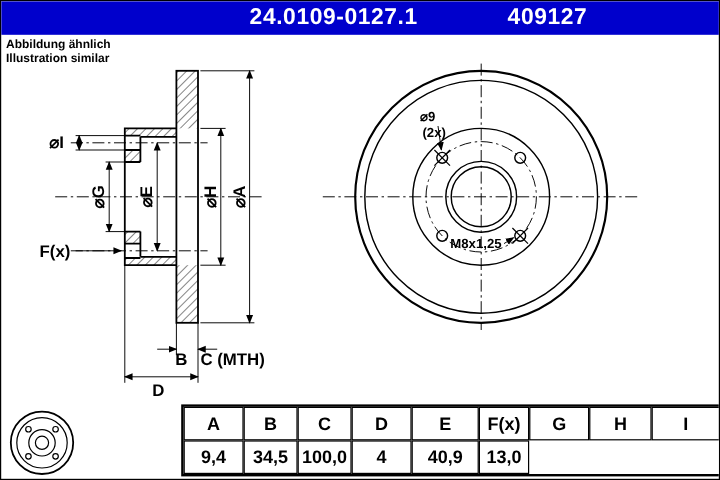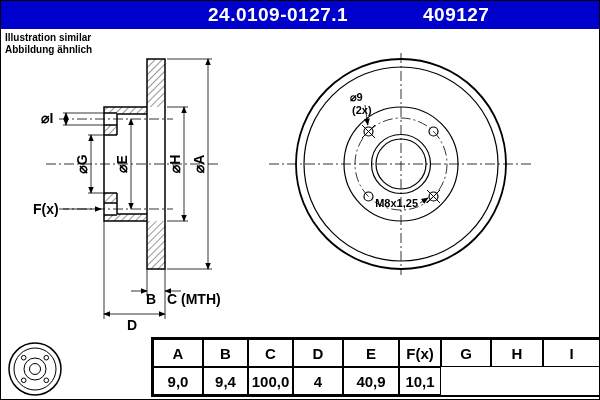--- a/index.html
+++ b/index.html
@@ -176,35 +176,35 @@
       <circle cx="-11.3" cy="11.3" r="2.3" stroke-width="1"></circle>
     </g>
   </svg>
 
   <div class="header-bar">
     <span class="pn">24.0109-0127.1</span>
     <span class="on">409127</span>
   </div>
 
   <div class="note">
+    <div>Abbildung ähnlich</div>
     <div>Illustration similar</div>
-    <div>Abbildung ähnlich</div>
   </div>
 
   <div class="spec-table">
     <div class="cell">A</div>
     <div class="cell">B</div>
     <div class="cell">C</div>
     <div class="cell">D</div>
     <div class="cell">E</div>
     <div class="cell">F(x)</div>
     <div class="cell">G</div>
     <div class="cell">H</div>
     <div class="cell">I</div>
-    <div class="cell">9,0</div>
     <div class="cell">9,4</div>
+    <div class="cell">34,5</div>
     <div class="cell">100,0</div>
     <div class="cell">4</div>
     <div class="cell">40,9</div>
-    <div class="cell">10,1</div>
+    <div class="cell">13,0</div>
   </div>
 
 </div>
 
 </body></html>

